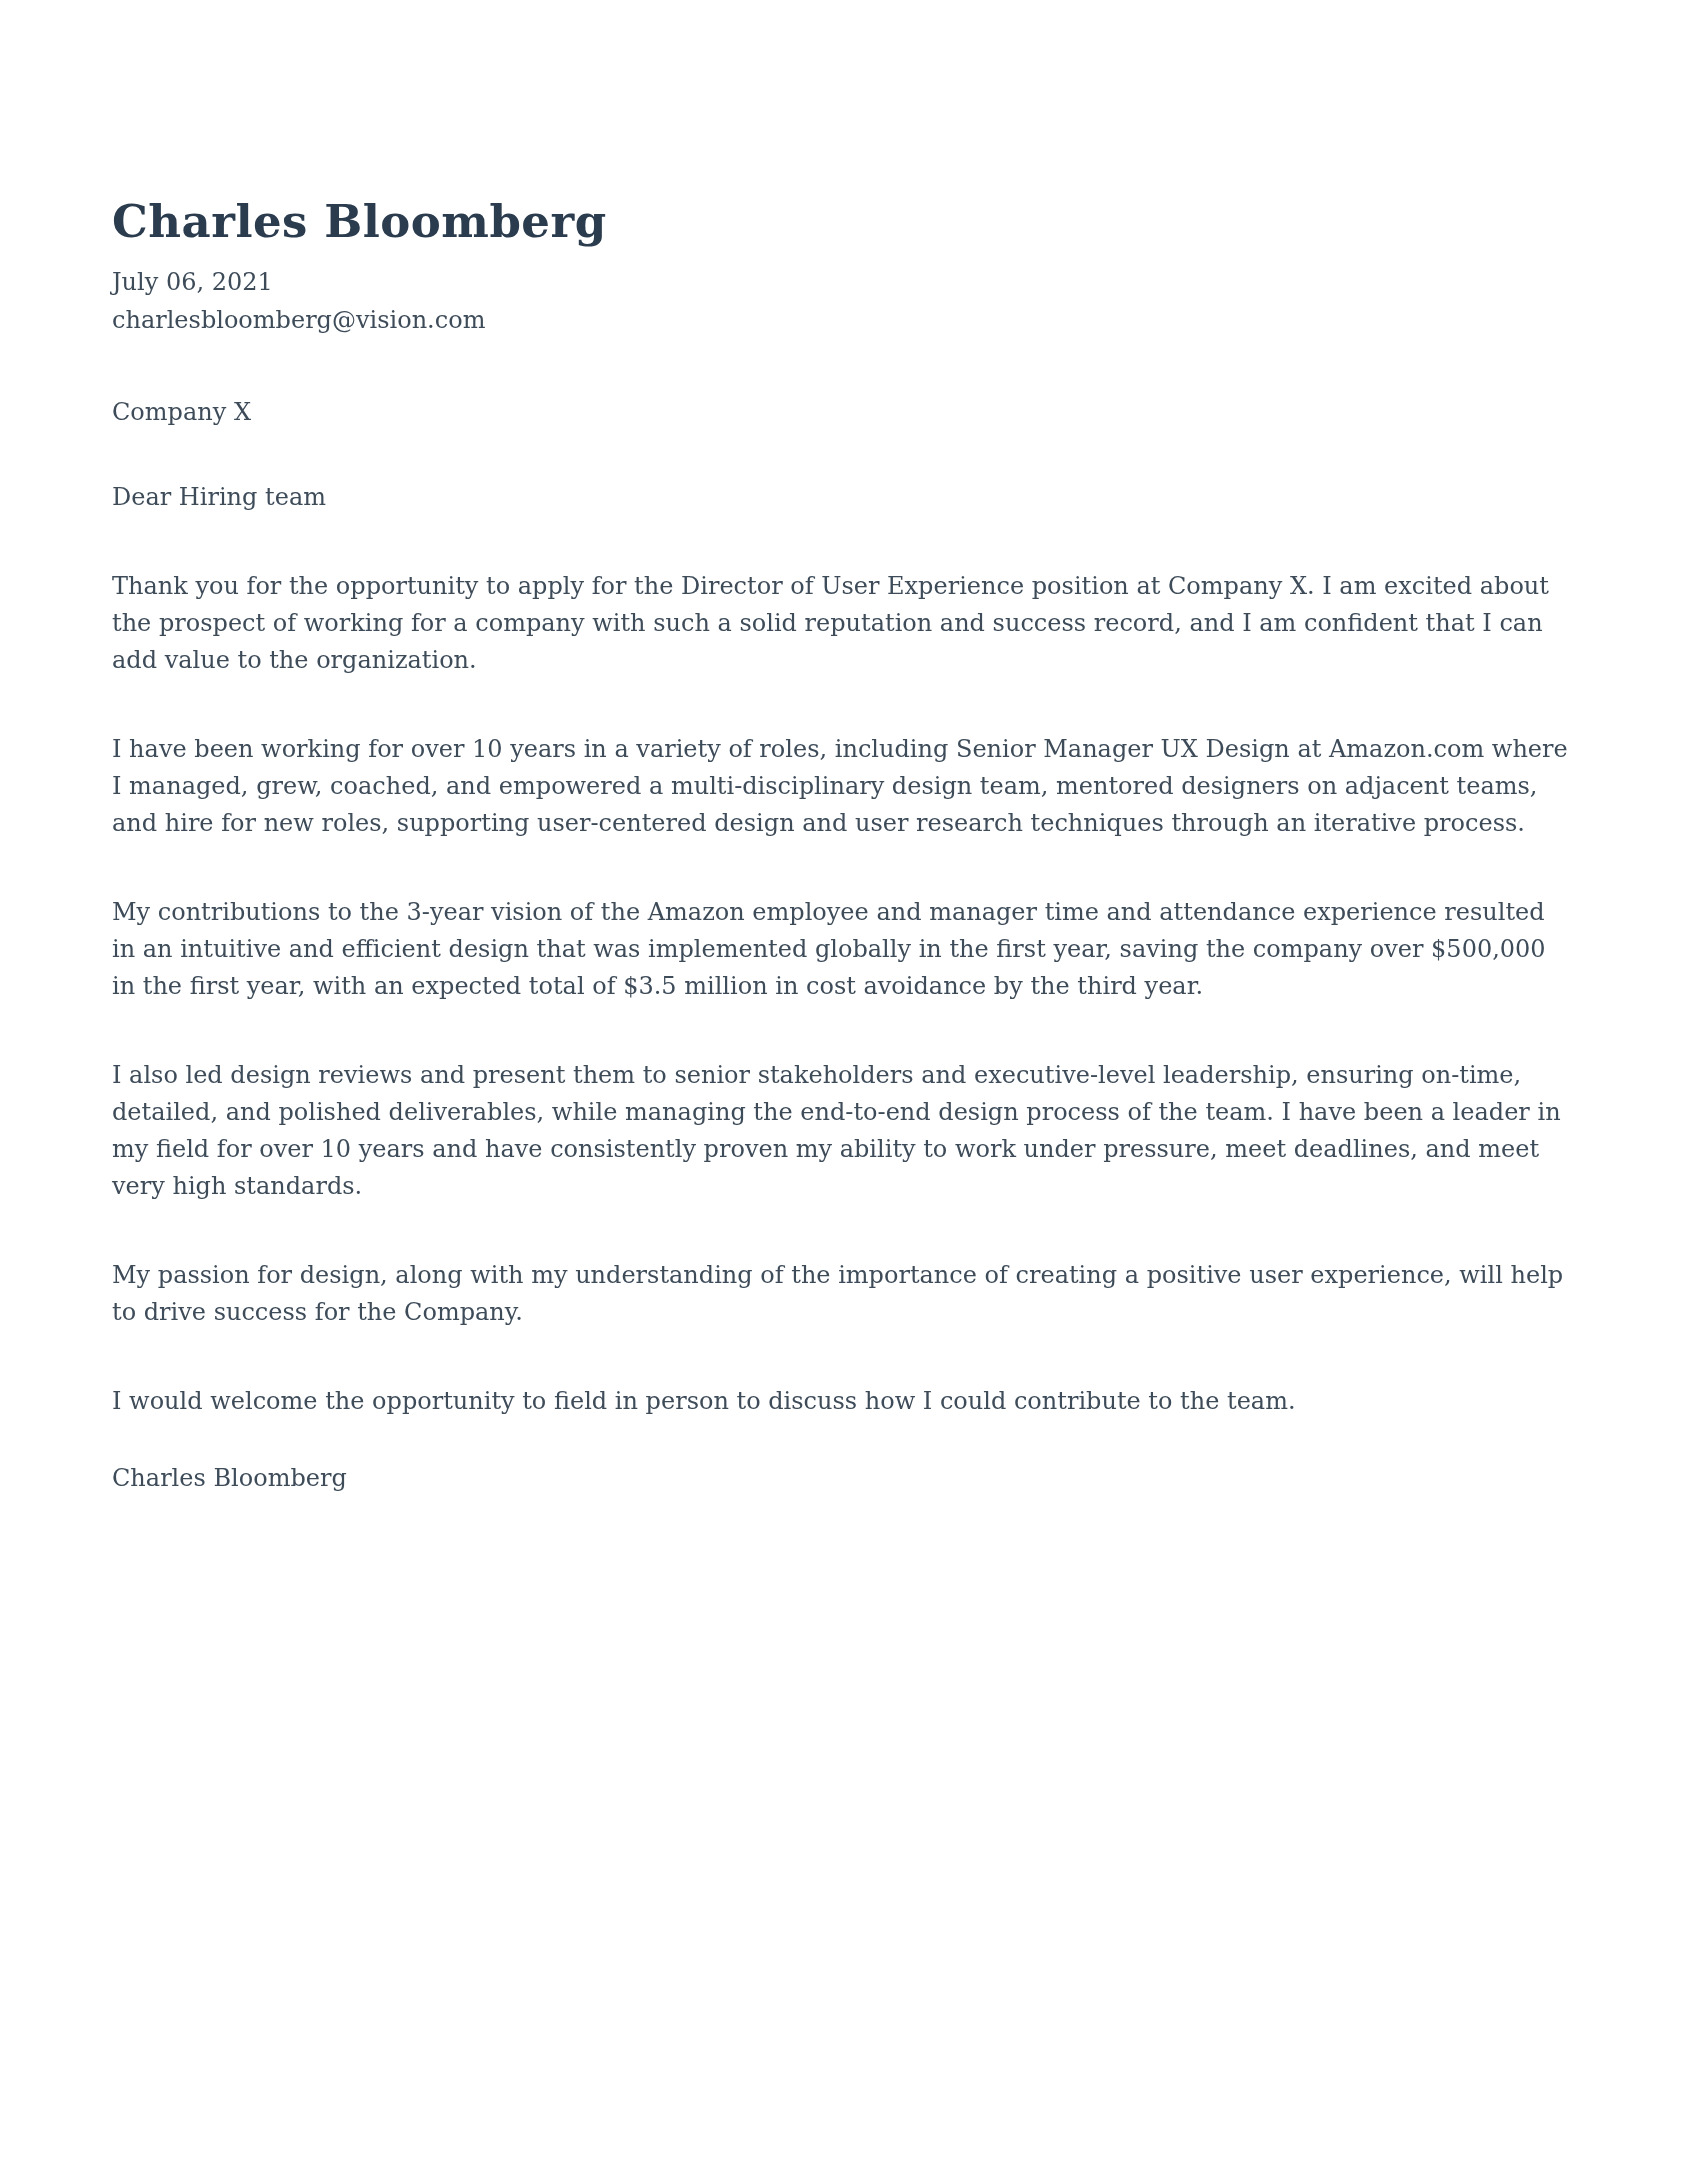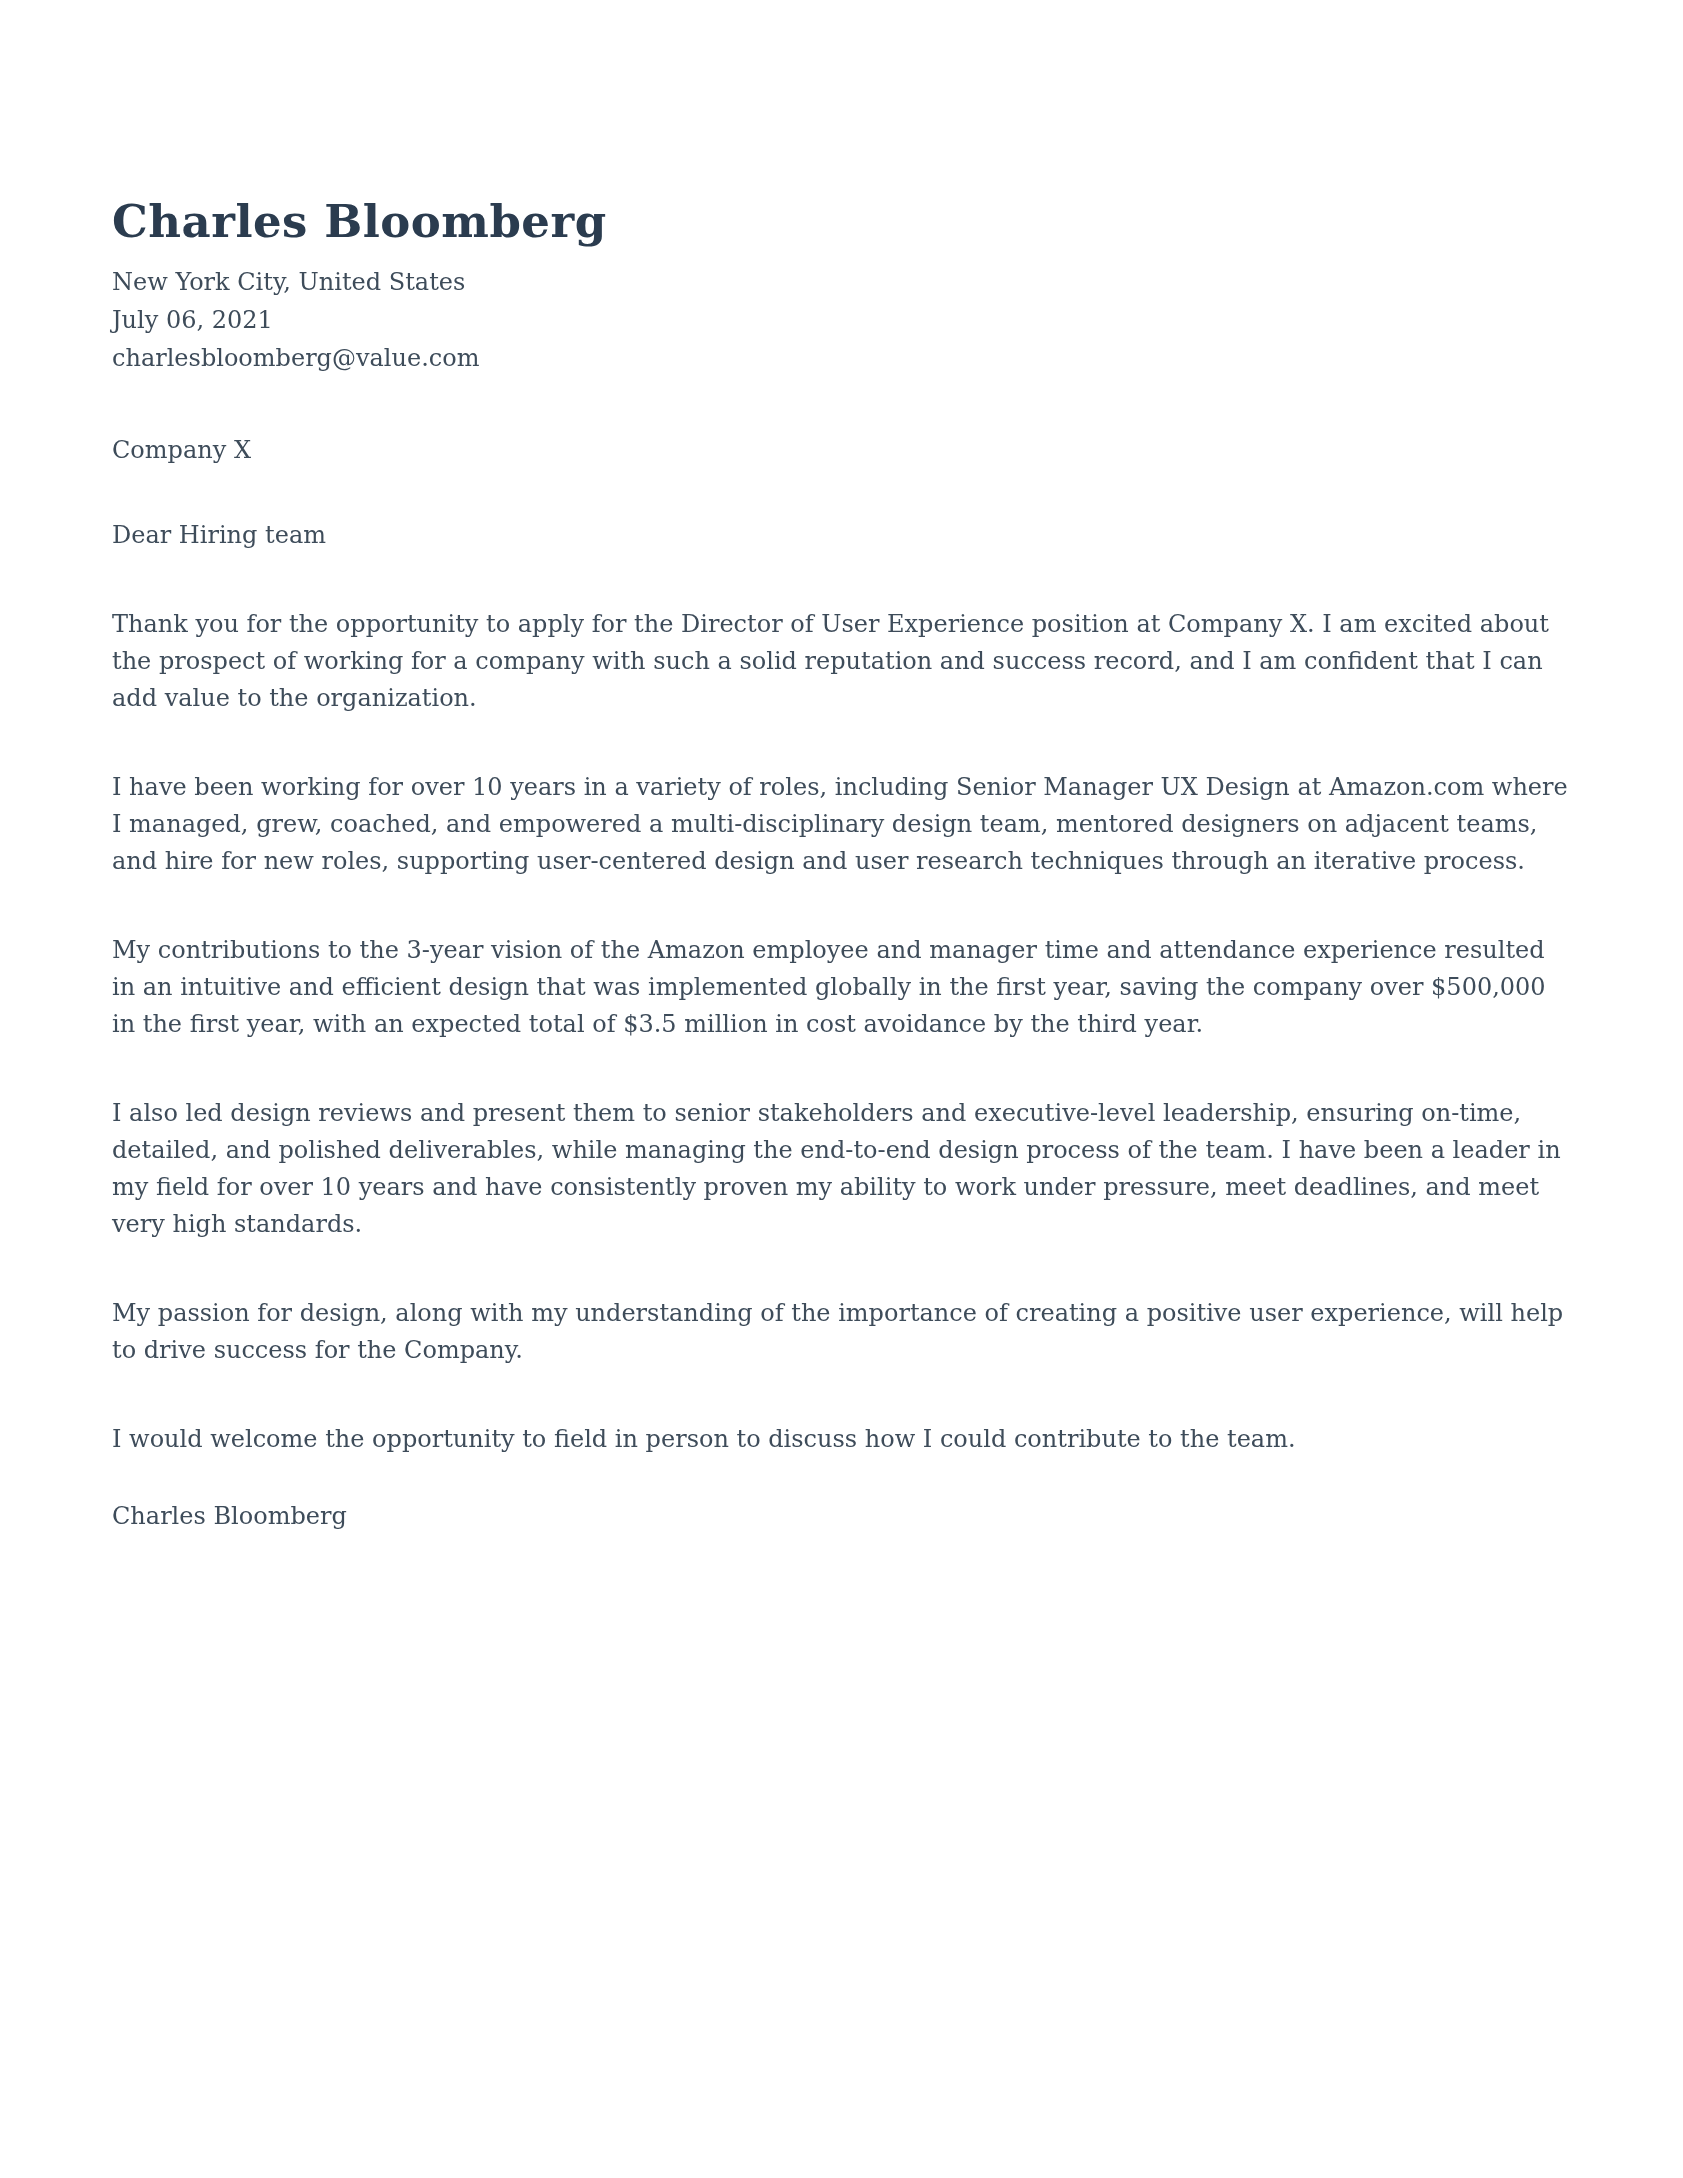--- a/index.html
+++ b/index.html
@@ -51,23 +51,22 @@
   }
 </style>
 </head>
 <body>
 
 <div class="page">
 
   <header>
     <h1 class="sender-name">Charles Bloomberg</h1>
     <div class="contact-block">
-      <div>New York City, United States</div>
       <div>July 06, 2021</div>
-      <div>charlesbloomberg@value.com</div>
+      <div>charlesbloomberg@vision.com</div>
     </div>
   </header>
 
   <div class="recipient">Company X</div>
 
   <div class="salutation">Dear Hiring team</div>
 
   <p class="body-paragraph">Thank you for the opportunity to apply for the Director of User Experience position at Company X. I am excited about the prospect of working for a company with such a solid reputation and success record, and I am confident that I can add value to the organization.</p>
 
   <p class="body-paragraph">I have been working for over 10 years in a variety of roles, including Senior Manager UX Design at Amazon.com where I managed, grew, coached, and empowered a multi-disciplinary design team, mentored designers on adjacent teams, and hire for new roles, supporting user-centered design and user research techniques through an iterative process.</p>

